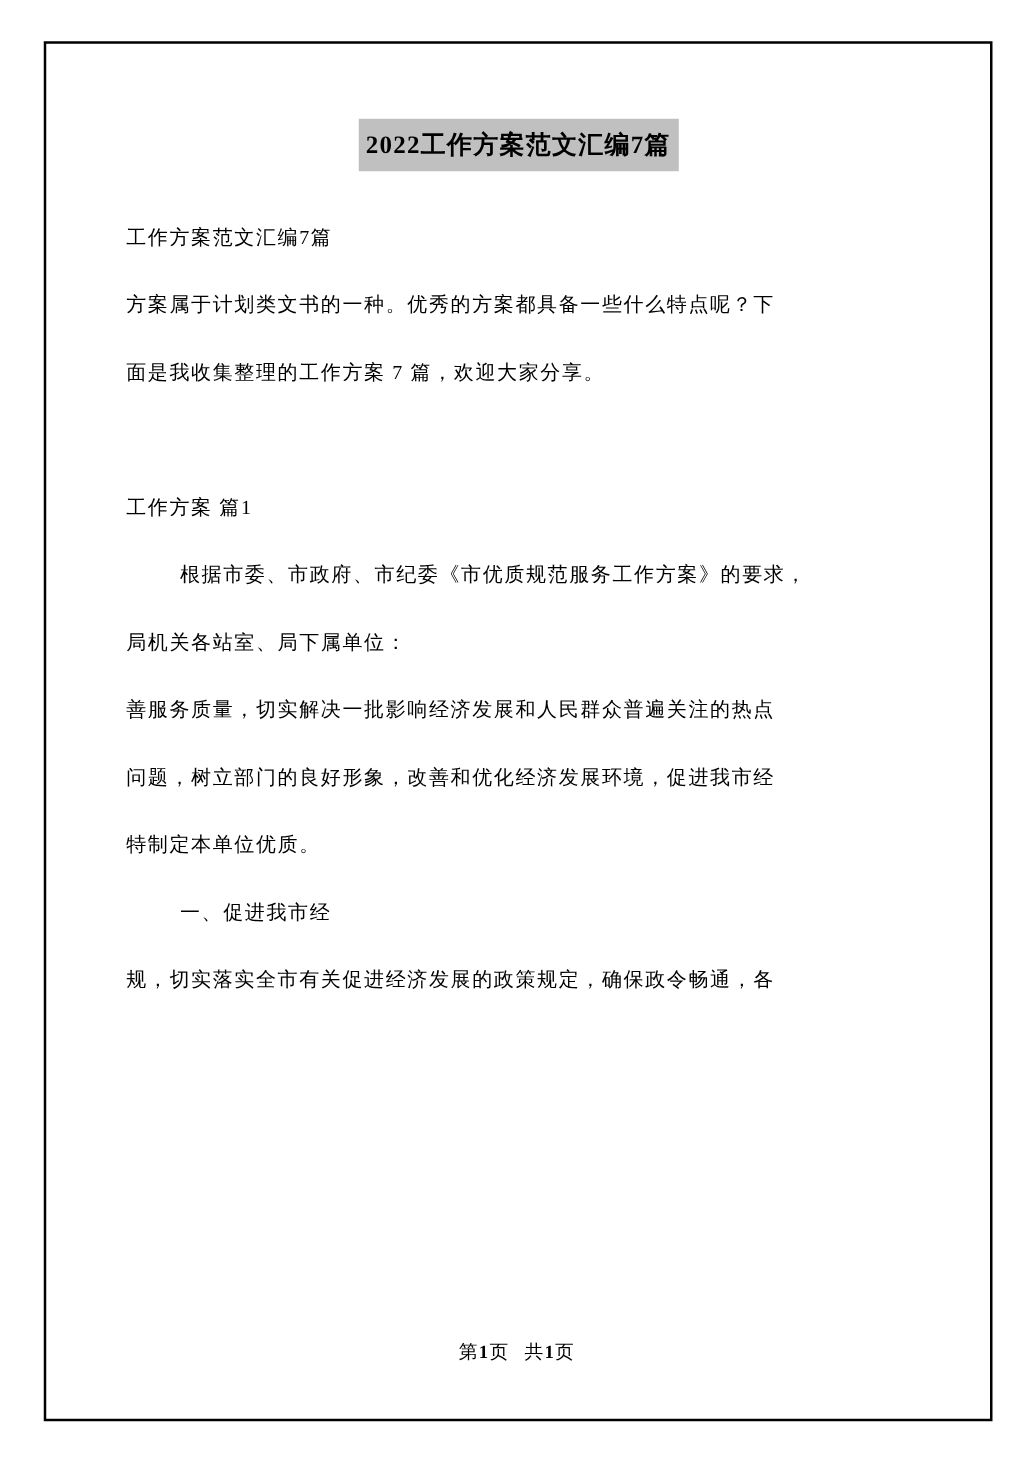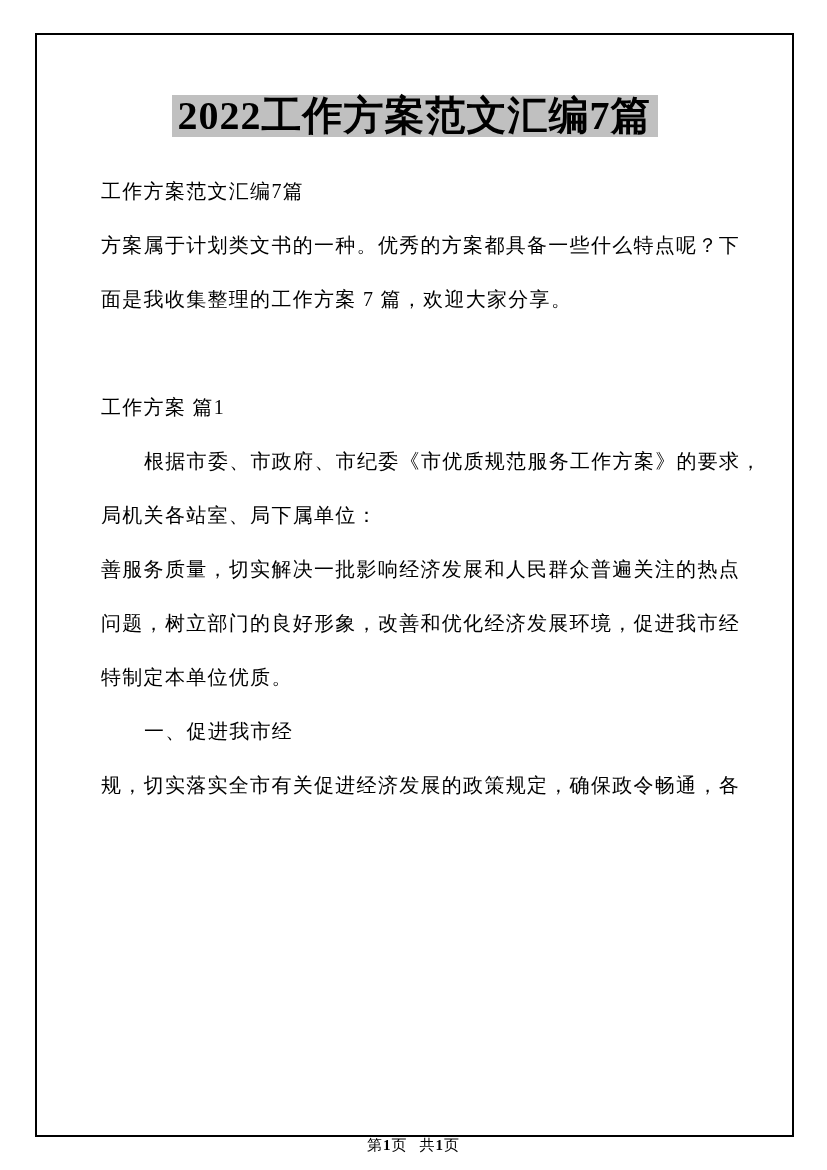--- a/index.html
+++ b/index.html
@@ -27,45 +27,45 @@
     background: #ffffff;
   }
   .title-wrap {
     margin-top: 60px;
     text-align: center;
     line-height: 44px;
     height: 44px;
   }
   .doc-title {
     display: inline-block;
-    font-size: 40px;
+    font-size: 20px;
     font-weight: bold;
     letter-spacing: 1px;
     padding: 0 6px;
     line-height: 42px;
   }
   .doc-body {
     margin-top: 25px;
     padding-left: 64px;
     padding-right: 24px;
-    font-size: 20px;
+    font-size: 16px;
     letter-spacing: 1.3px;
   }
   .line {
     height: 54px;
     line-height: 54px;
     white-space: nowrap;
   }
   .line.indent {
     padding-left: 43px;
   }
   .page-footer {
     position: absolute;
     left: 0;
-    top: 1136px;
+    top: 1072px;
     width: 100%;
     text-align: center;
     font-size: 15px;
     letter-spacing: 1px;
   }
   .page-footer .num {
     font-weight: bold;
     font-family: "Liberation Serif", "DejaVu Serif", serif;
   }
   .page-footer .total-group {

